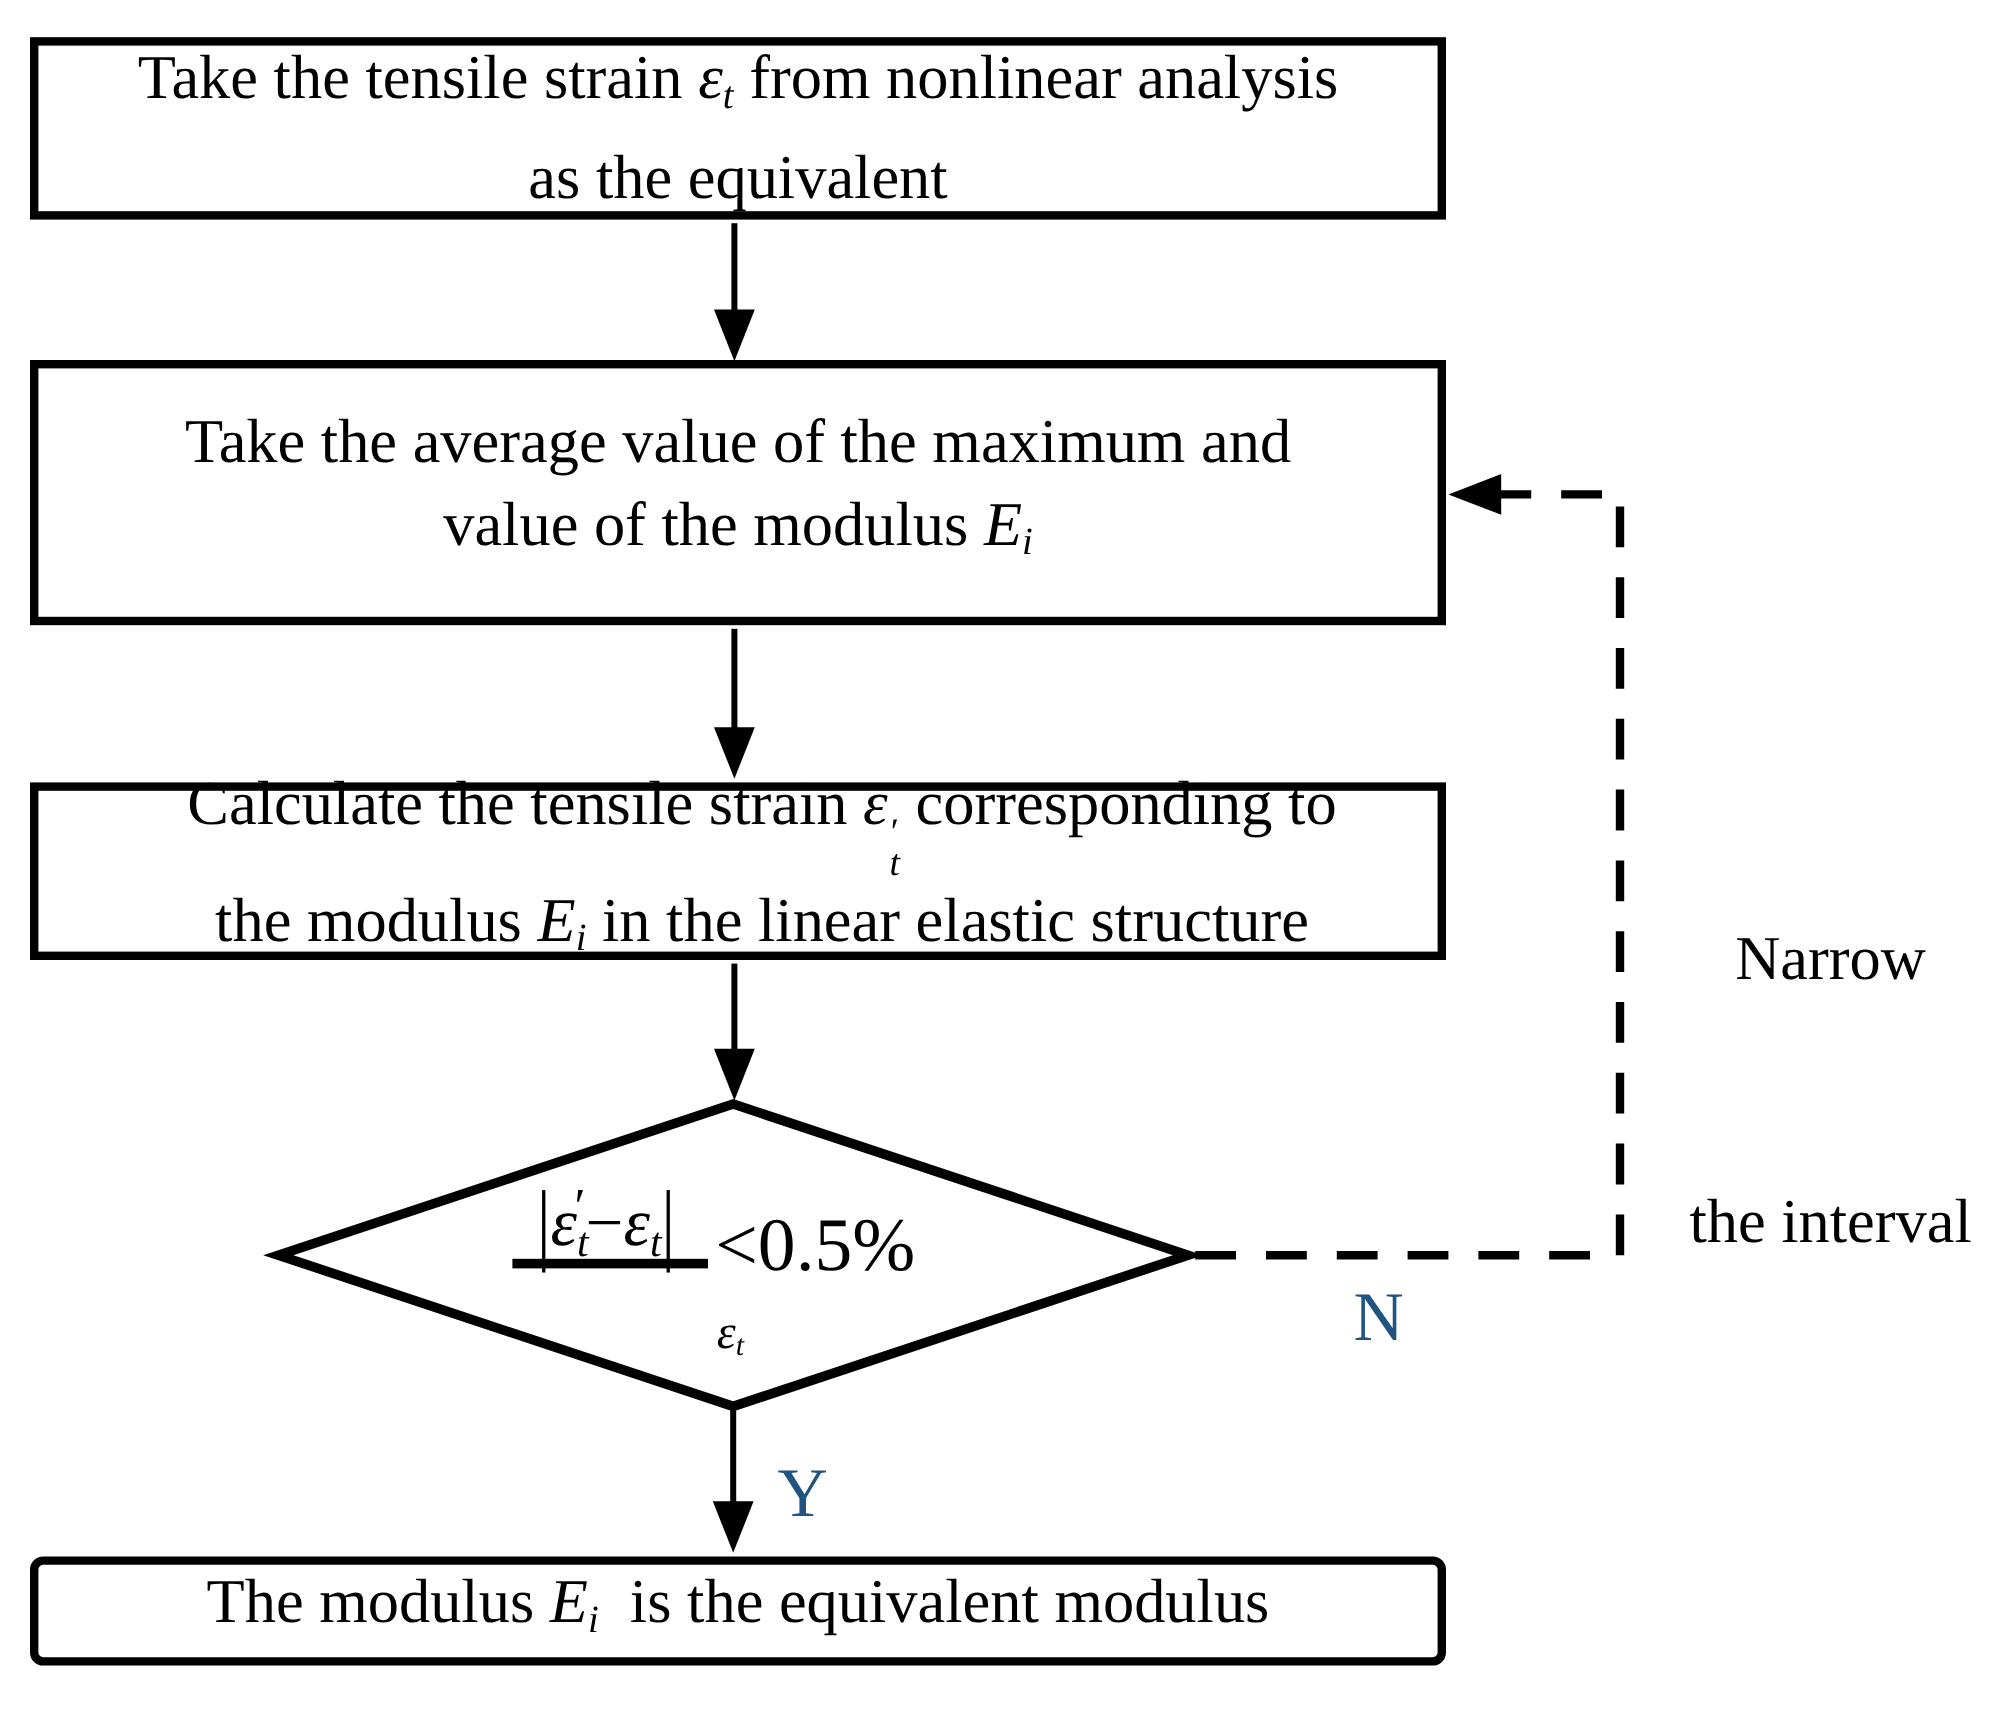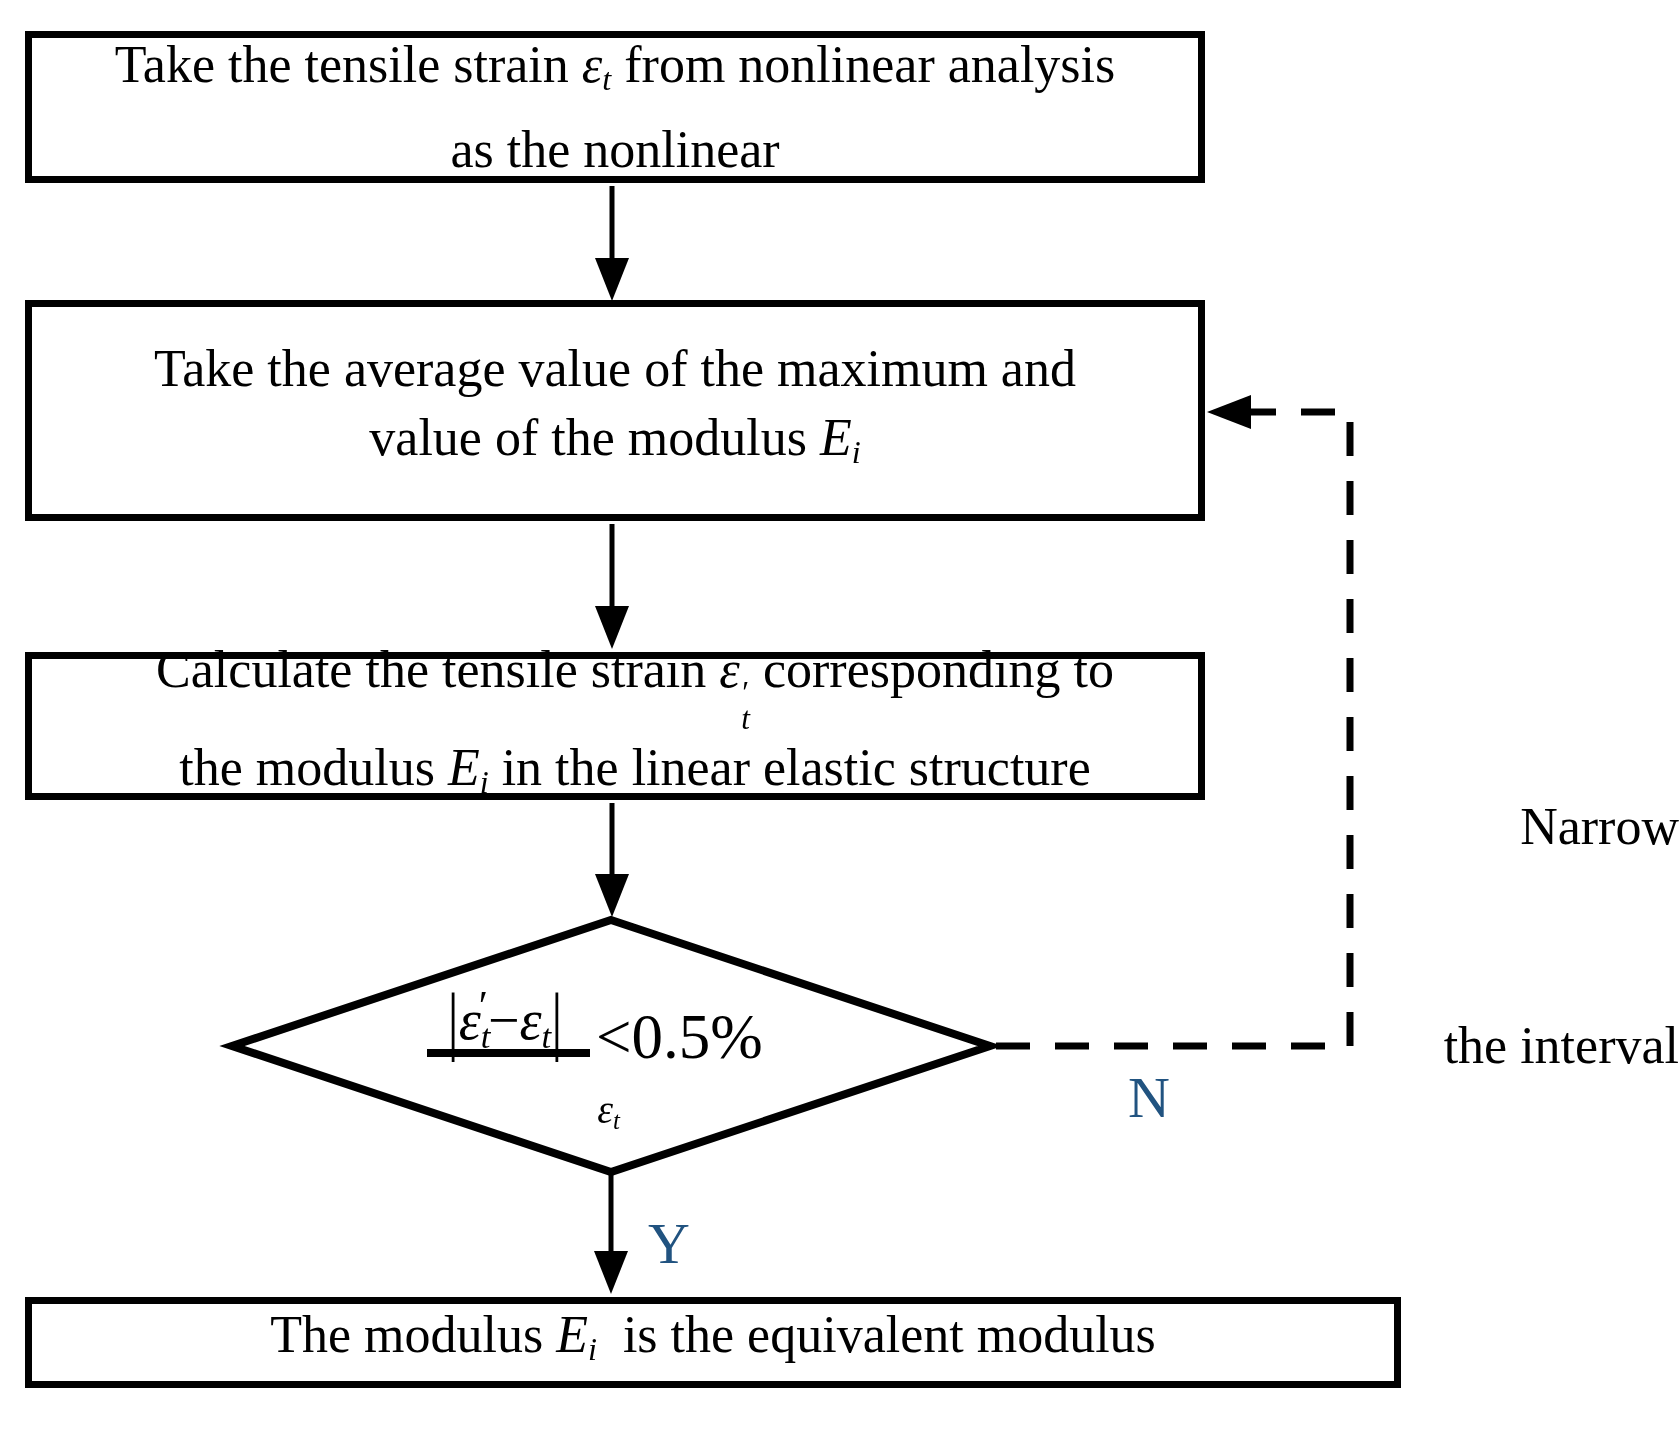--- a/index.html
+++ b/index.html
@@ -50,43 +50,43 @@
 
     <line x1="611" y1="1175" x2="611" y2="1252" stroke="#000" stroke-width="5"></line>
     <polygon points="611,1294 594,1251 628,1251" fill="#000"></polygon>
 
     <polyline points="996,1046 1350,1046 1350,412 1250,412" fill="none" stroke="#000" stroke-width="7" stroke-dasharray="34 25"></polyline>
     <polygon points="1207,412 1251,395 1251,429" fill="#000"></polygon>
   </svg>
 
   <div class="box" style="left:25px;top:31px;width:1180px;height:152px;">
     <div class="line"><span>Take the tensile strain </span><span class="it">ε</span><span class="sb">t</span><span> from nonlinear analysis</span></div>
-    <div class="line"><span>as the nonlinear</span></div>
+    <div class="line"><span>as the equivalent</span></div>
   </div>
 
   <div class="box" style="left:25px;top:300px;width:1180px;height:221px;font-family:Liberation Serif, serif;">
     <div class="line"><span>Take the average value of the maximum and</span></div>
     <div class="line"><span>value of the modulus </span><span class="it">E</span><span class="sb">i</span></div>
   </div>
 
   <div class="box" style="left:25px;top:652px;width:1180px;height:148px;padding-left:40px;">
     <div class="line"><span>Calculate the tensile strain </span><span class="it">ε</span><span class="ps"><span class="p">′</span><span class="s">t</span></span><span> corresponding to</span></div>
     <div class="line"><span>the modulus </span><span class="it">E</span><span class="sb">i</span><span> in the linear elastic structure</span></div>
   </div>
 
   <div class="fpiece" style="left:370px;top:966px;width:270px;text-align:center;font-size:56px;line-height:80px;"><span class="bar">|</span><span class="it">ε</span><span class="sb">t</span><span class="pr">′</span><span>−</span><span class="it">ε</span><span class="sb">t</span><span class="bar">|</span></div>
   <div class="fpiece" style="left:427px;top:1049px;width:163px;height:8px;background:#000;"></div>
   <div class="fpiece" style="left:390px;top:1068px;width:230px;text-align:right;font-size:40px;line-height:84px;"><span class="it">ε</span><span class="sb">t</span></div>
   <div class="fpiece" style="left:596px;top:999px;font-size:63px;line-height:76px;"><span>&lt;0.5%</span></div>
 
   <div class="labeltxt blue" style="left:648px;top:1214px;"><span>Y</span></div>
   <div class="labeltxt blue" style="left:1128px;top:1068px;"><span>N</span></div>
 
-  <div class="looptxt" style="left:1372px;top:644px;width:307px;text-align:right;">
+  <div class="looptxt" style="left:1372px;top:617px;width:307px;">
     <div><span>Narrow</span></div>
     <div><span>the interval</span></div>
   </div>
 
-  <div class="box" style="left:25px;top:1297px;width:1376px;height:91px;">
+  <div class="box" style="left:25px;top:1297px;width:1180px;height:91px;border-radius:11px;">
     <div class="line"><span>The modulus </span><span class="it">E</span><span class="sb">i</span><span>  is the equivalent modulus</span></div>
   </div>
 
 </div>
 
 </body></html>

